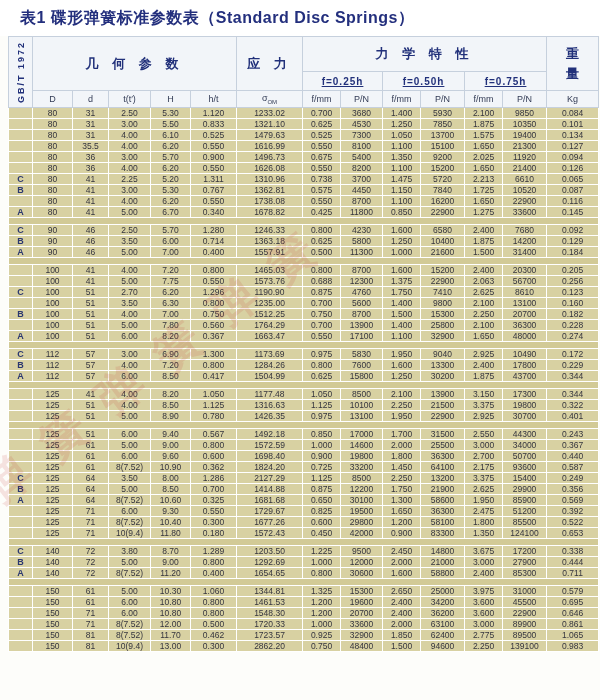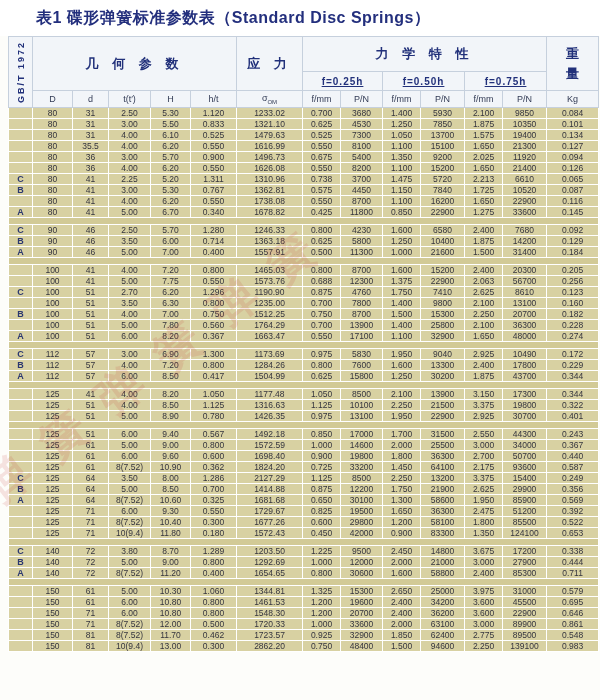--- a/index.html
+++ b/index.html
@@ -4,21 +4,21 @@
 <style>
   html,body { margin:0; padding:0; }
   body {
     width:600px; height:700px;
     background:#ffffff;
     font-family:"Liberation Sans","DejaVu Sans",sans-serif;
     overflow:hidden;
   }
   .page { position:relative; width:600px; height:700px; background:#fdfdfa; overflow:hidden; }
 
-  .title-bar { height:36px; display:flex; align-items:center; padding-left:36px; background:#ffffff; }
+  .title-bar { height:36px; display:flex; align-items:center; padding-left:20px; background:#ffffff; }
   .title { font-size:16px; font-weight:bold; color:#232f7d; letter-spacing:0.5px; white-space:nowrap; }
 
   table.spec { border-collapse:collapse; table-layout:fixed; width:590px; margin-left:8px; }
 
   th {
     border:1px solid #c6d0dd; background:#f2f5f9; color:#21307a;
     font-weight:bold; padding:0; text-align:center; overflow:hidden;
   }
   .gbt-th { font-size:9px; }
   .gbt-inner {
@@ -373,21 +373,21 @@
         </tr>
         <tr>
           <td class="data grade"></td>
           <td class="data">100</td>
           <td class="data">51</td>
           <td class="data">3.50</td>
           <td class="data">6.30</td>
           <td class="data">0.800</td>
           <td class="data">1235.00</td>
           <td class="data">0.700</td>
-          <td class="data">7800</td>
+          <td class="data">5600</td>
           <td class="data">1.400</td>
           <td class="data">9800</td>
           <td class="data">2.100</td>
           <td class="data">13100</td>
           <td class="data">0.160</td>
         </tr>
         <tr>
           <td class="data grade">B</td>
           <td class="data">100</td>
           <td class="data">51</td>
@@ -825,21 +825,21 @@
           <td class="data">8(7.52)</td>
           <td class="data">11.70</td>
           <td class="data">0.462</td>
           <td class="data">1723.57</td>
           <td class="data">0.925</td>
           <td class="data">32900</td>
           <td class="data">1.850</td>
           <td class="data">62400</td>
           <td class="data">2.775</td>
           <td class="data">89500</td>
-          <td class="data">0.548</td>
+          <td class="data">1.065</td>
         </tr>
         <tr>
           <td class="data grade"></td>
           <td class="data">150</td>
           <td class="data">81</td>
           <td class="data">10(9.4)</td>
           <td class="data">13.00</td>
           <td class="data">0.300</td>
           <td class="data">2862.20</td>
           <td class="data">0.750</td>

